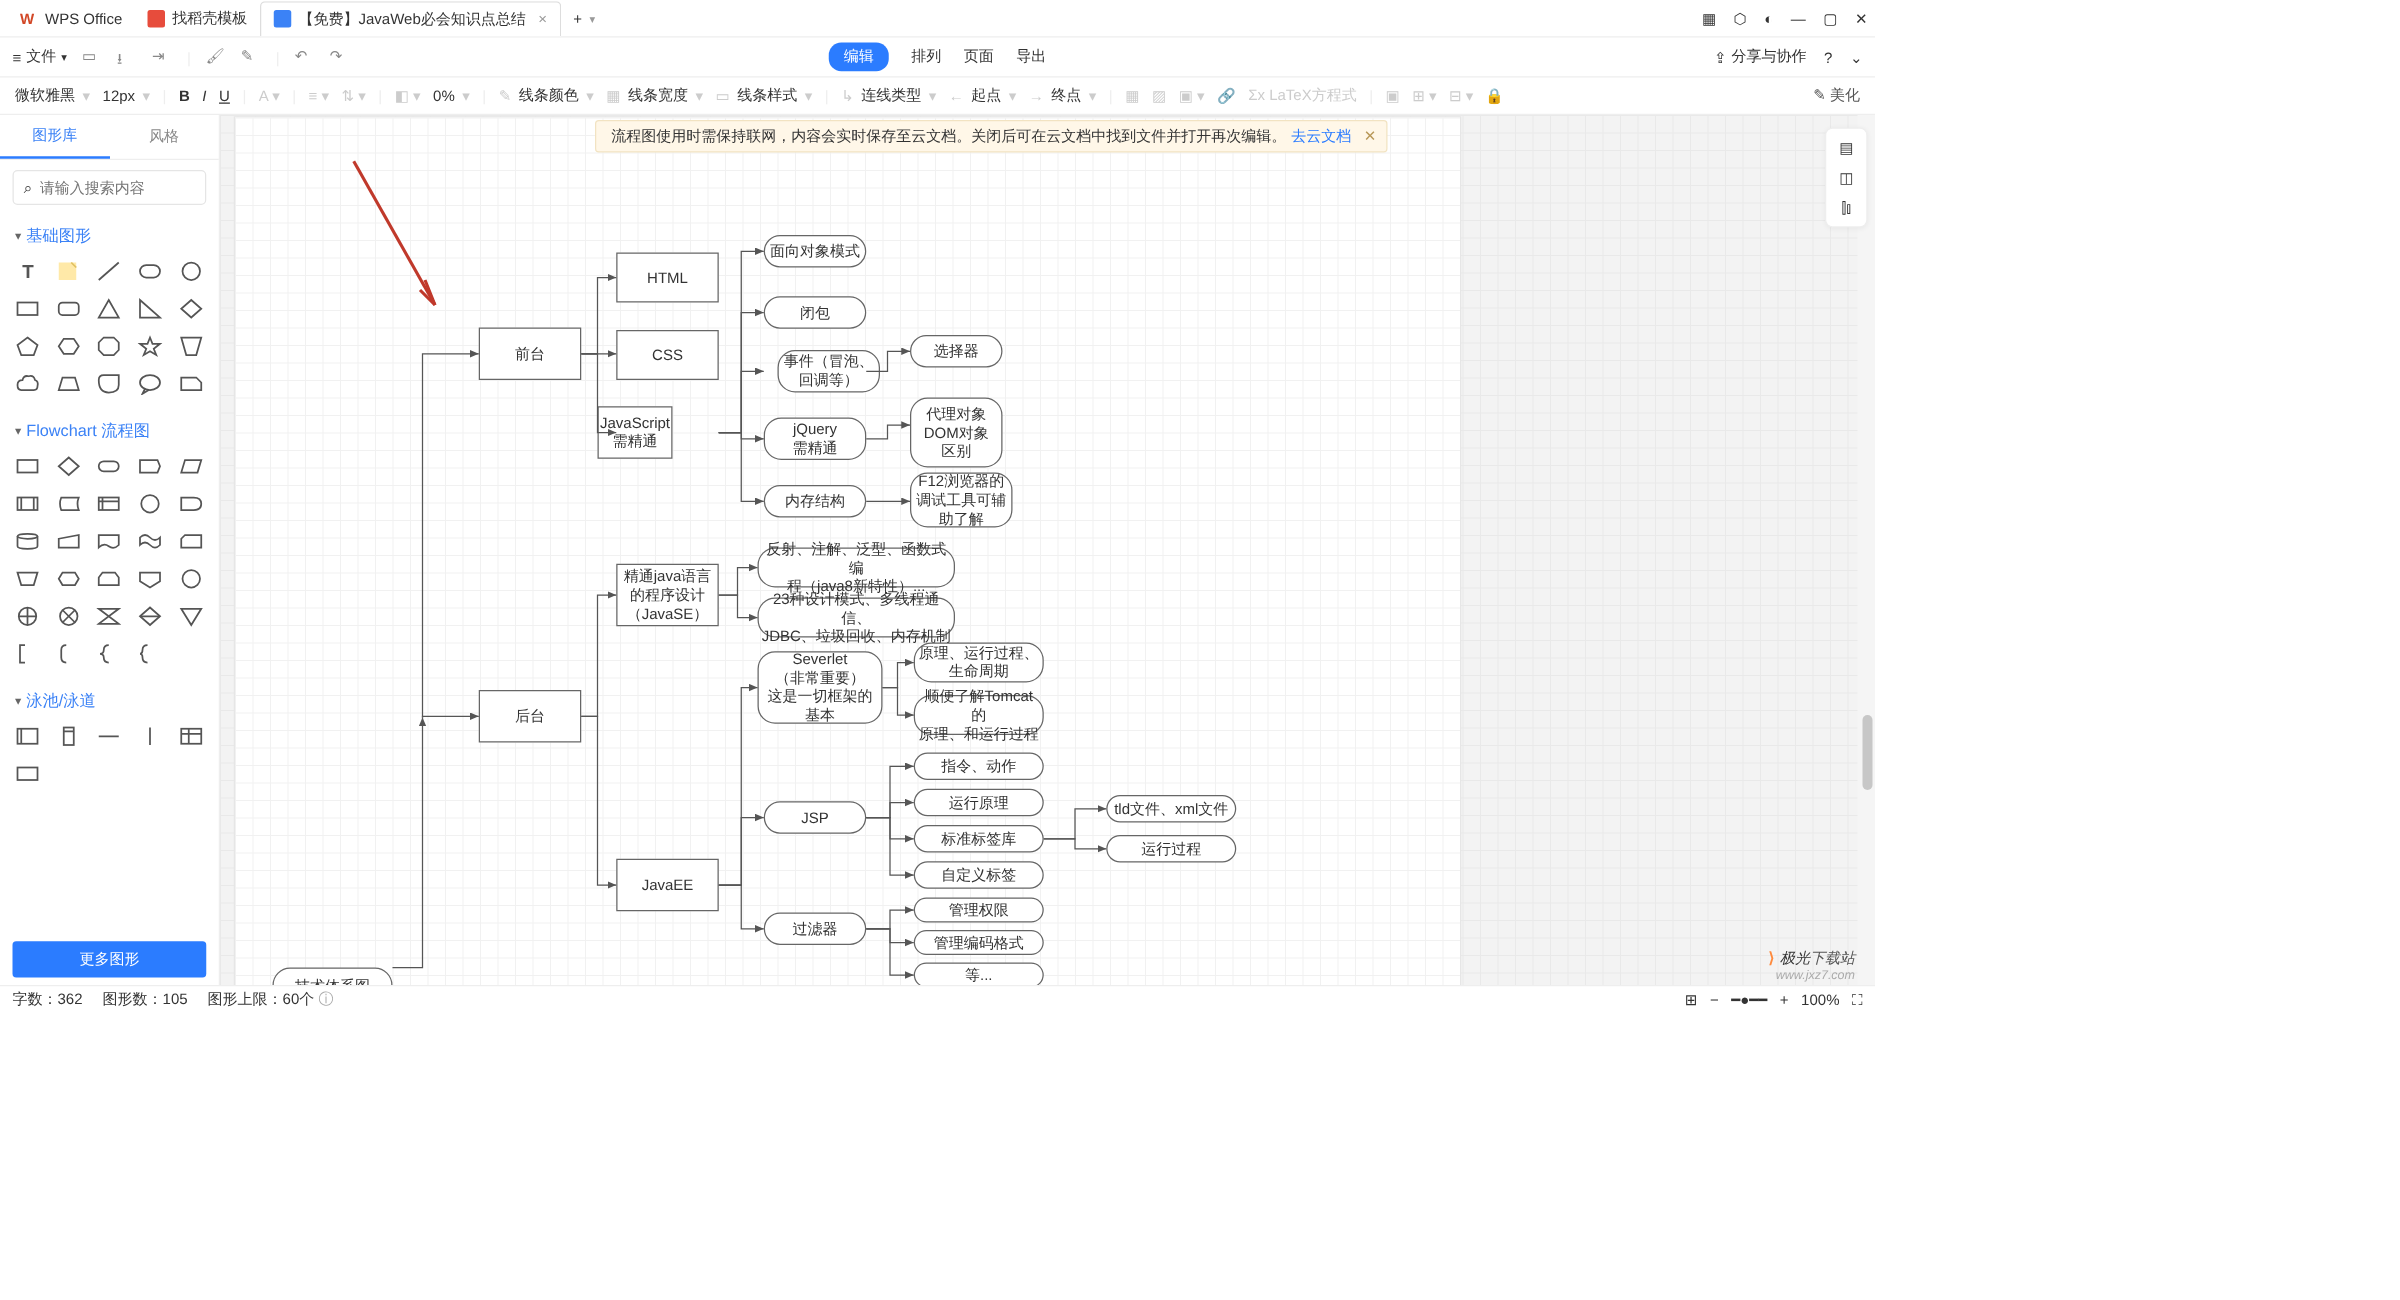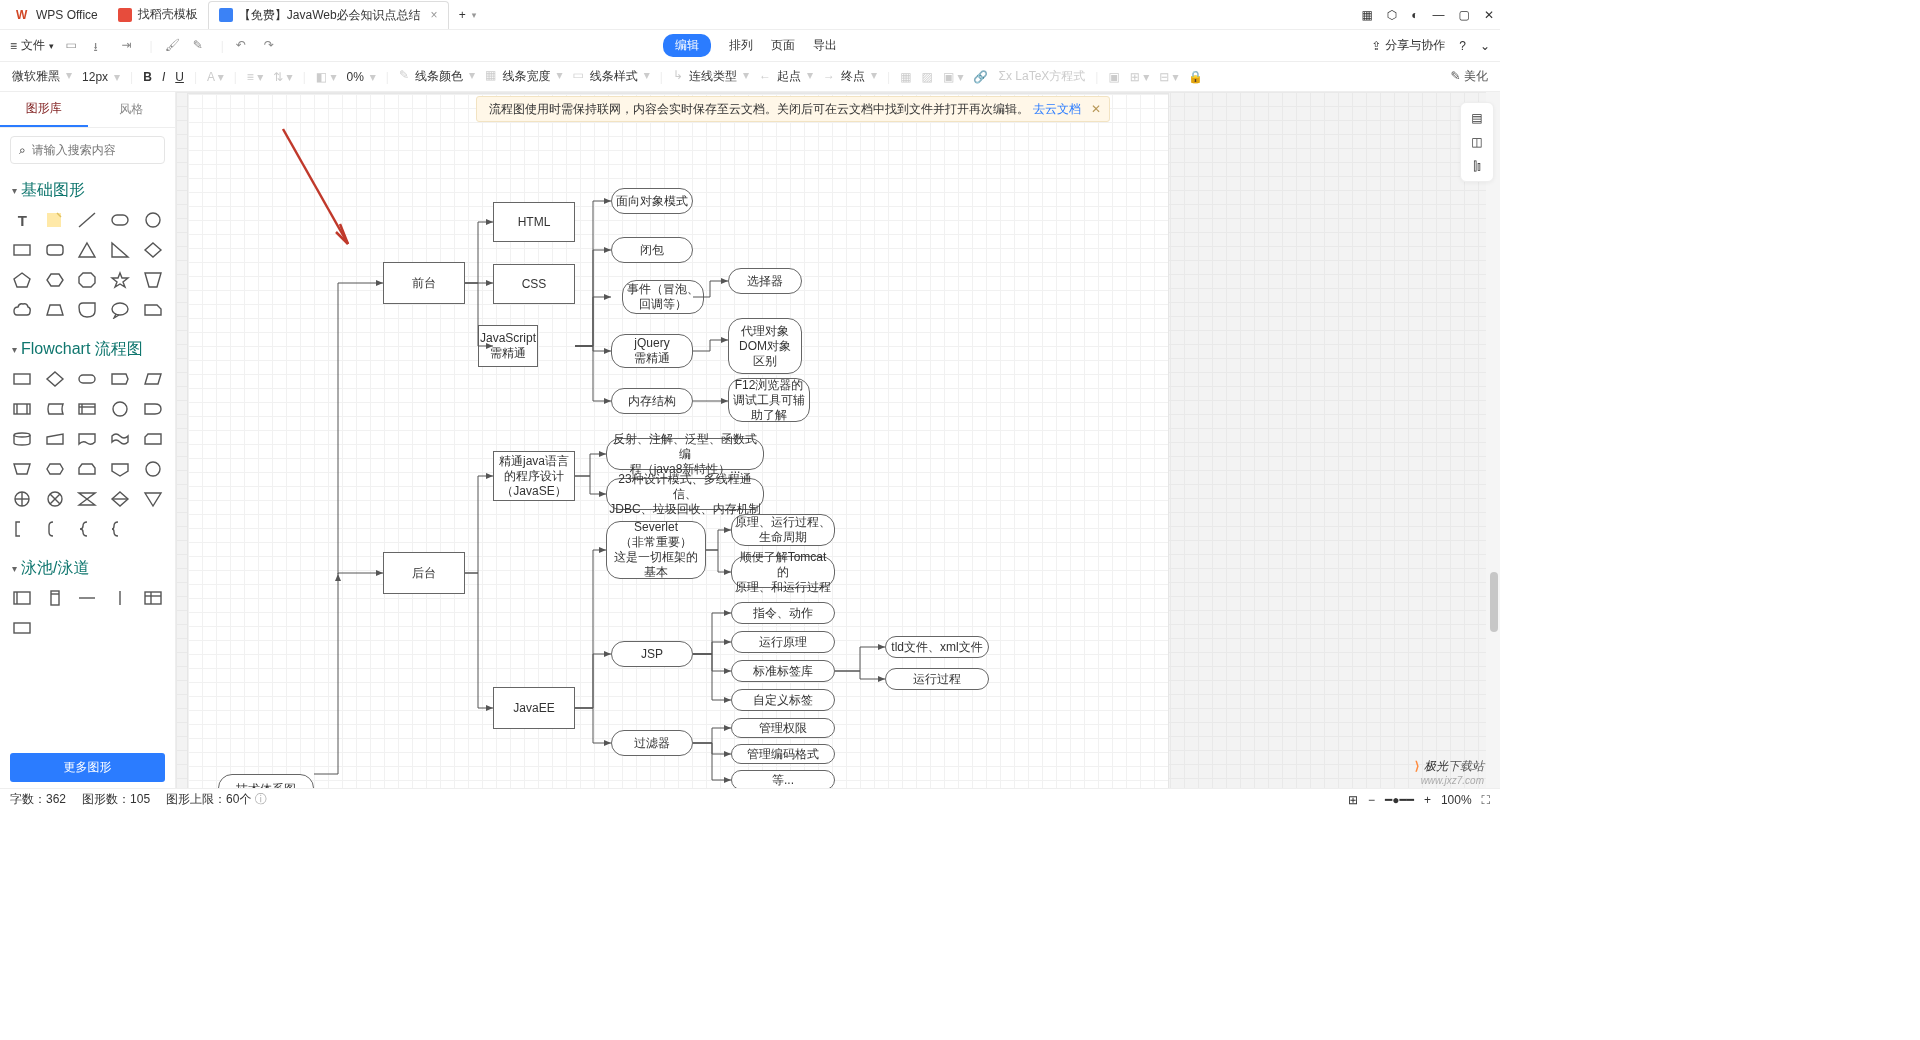--- a/index.html
+++ b/index.html
@@ -14,31 +14,31 @@
 .menu-bar{height:32px;display:flex;align-items:center;padding:0 10px;gap:14px;border-bottom:1px solid #eee}
 .menu-left{display:flex;align-items:center;gap:12px;color:#666}
 .menu-left .file{display:flex;align-items:center;gap:4px}
 .mico{width:16px;height:16px;display:inline-block;color:#888}
 .menu-center{position:absolute;left:50%;transform:translateX(-50%);display:flex;gap:18px;align-items:center}
 .pill{background:#2b7cff;color:#fff;padding:3px 12px;border-radius:10px;font-size:12px}
 .menu-right{margin-left:auto;display:flex;gap:14px;align-items:center;color:#666}
 .share{display:flex;align-items:center;gap:4px}
 .fmt-bar{height:30px;display:flex;align-items:center;padding:0 12px;gap:10px;border-bottom:1px solid #eee;color:#bbb;font-size:12px}
 .fmt-sep{color:#eee}
-.fmt-bar .grp{display:flex;align-items:flex-start;gap:6px}
+.fmt-bar .grp{display:flex;align-items:center;gap:6px}
 .fmt-bar .dis{color:#ccc}
 .beautify{margin-left:auto;color:#555}
 .main{display:flex;height:calc(100% - 110px)}
 .sidebar{width:176px;border-right:1px solid #eee;display:flex;flex-direction:column}
 .side-tabs{display:flex;height:36px;border-bottom:1px solid #eee}
 .side-tab{flex:1;display:flex;align-items:center;justify-content:center;color:#888;cursor:pointer}
-.side-tab.active{color:#7f1d1d;border-bottom:2px solid #2b7cff;font-weight:500}
+.side-tab.active{color:#3b82f6;border-bottom:2px solid #2b7cff;font-weight:500}
 .search{margin:8px 10px;height:28px;border:1px solid #e5e5e5;border-radius:4px;display:flex;align-items:center;padding:0 8px;color:#bbb;gap:6px}
 .search input{border:none;outline:none;width:100%;color:#555;font-size:12px}
-.cat{padding:8px 12px 4px;color:#0f766e;font-size:16px;display:flex;align-items:center;gap:4px}
+.cat{padding:8px 12px 4px;color:#3b82f6;font-size:13px;display:flex;align-items:center;gap:4px}
 .cat::before{content:"▾";font-size:10px;color:#666}
 .shapes{display:grid;grid-template-columns:repeat(5,1fr);gap:8px;padding:4px 10px 10px}
 .shp{height:22px;display:flex;align-items:center;justify-content:center;color:#555;cursor:pointer}
 .shp svg{width:20px;height:18px;stroke:#555;fill:none;stroke-width:1.4}
 .more-btn{margin:auto 10px 10px;background:#2b7cff;color:#fff;text-align:center;padding:6px 0;border-radius:3px;cursor:pointer}
 .canvas-wrap{flex:1;position:relative;overflow:hidden;background:#f7f7f7}
 .canvas{position:absolute;inset:0;background:#f3f3f3;background-image:linear-gradient(#e9e9e9 1px,transparent 1px),linear-gradient(90deg,#e9e9e9 1px,transparent 1px);background-size:14px 14px}
 .paper{position:absolute;left:12px;top:2px;width:980px;height:780px;background:#fff;box-shadow:0 0 0 1px #e6e6e6;background-image:linear-gradient(#f1f1f1 1px,transparent 1px),linear-gradient(90deg,#f1f1f1 1px,transparent 1px);background-size:14px 14px}
 .banner{position:absolute;left:300px;top:4px;height:26px;background:#fff7e8;border:1px solid #f2e3c2;display:flex;align-items:center;padding:0 28px 0 12px;font-size:12px;color:#7a5b1f;border-radius:3px}
 .banner a{color:#2b7cff;margin-left:4px;cursor:pointer}

